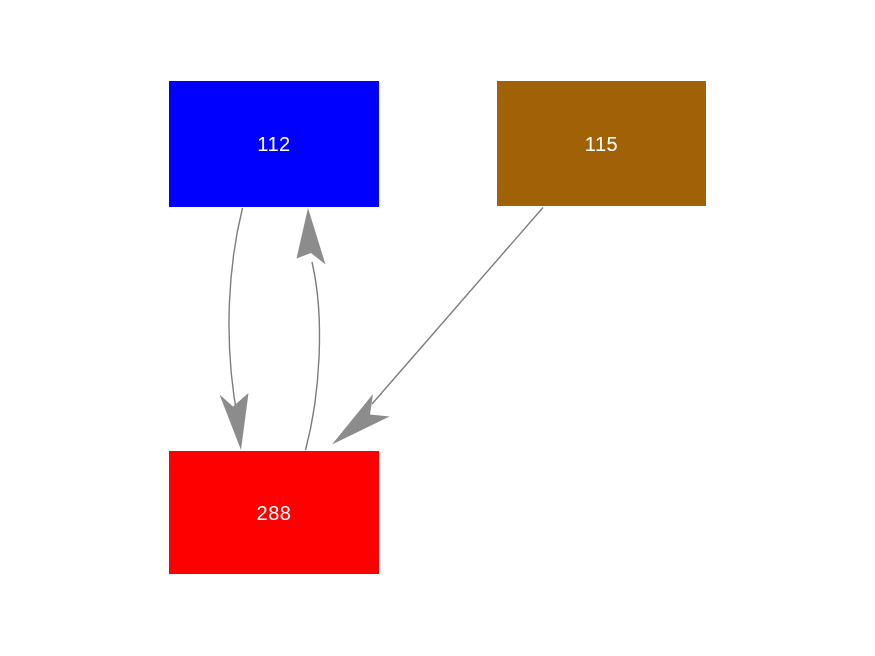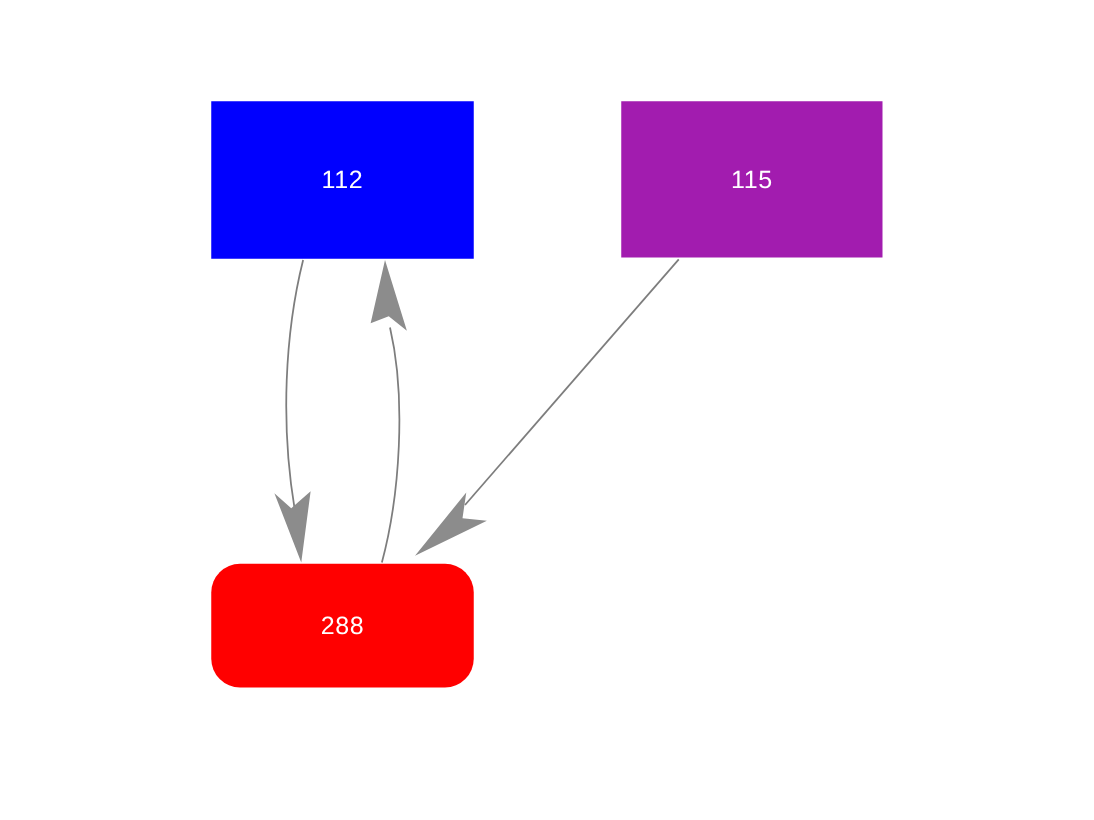--- a/index.html
+++ b/index.html
@@ -85,21 +85,21 @@
       <path d="M 543 207.5 L 372 404" fill="none" stroke="#7d7d7d" stroke-width="1.4"></path>
       <path d="M 332.0 444.5 L 373.0 394.0 L 370.0 414.5 L 389.5 416.5 Z" fill="#8c8c8c"></path>
     </g>
 
   </svg>
 
   <div class="node" id="node-112" style="background-color: rgb(0, 0, 255); left: 169px; top: 81px; width: 210px; height: 126px;">
     <span class="node-label" style="color: rgb(255, 255, 255);">112</span>
   </div>
 
-  <div class="node" id="node-115" style="background-color: #a21caf; left: 497px; top: 81px; width: 209px; height: 125px;">
+  <div class="node" id="node-115" style="background-color: #a16207; left: 497px; top: 81px; width: 209px; height: 125px;">
     <span class="node-label" style="color: rgb(255, 255, 255);">115</span>
   </div>
 
-  <div class="node" id="node-288" style="background-color: rgb(255, 0, 0); left: 169px; top: 451px; width: 210px; height: 99px; border-radius: 23px;">
+  <div class="node" id="node-288" style="background-color: rgb(255, 0, 0); left: 169px; top: 451px; width: 210px; height: 123px;">
     <span class="node-label" style="color: rgb(255, 255, 255);">288</span>
   </div>
 
 </div>
 
 </body></html>

